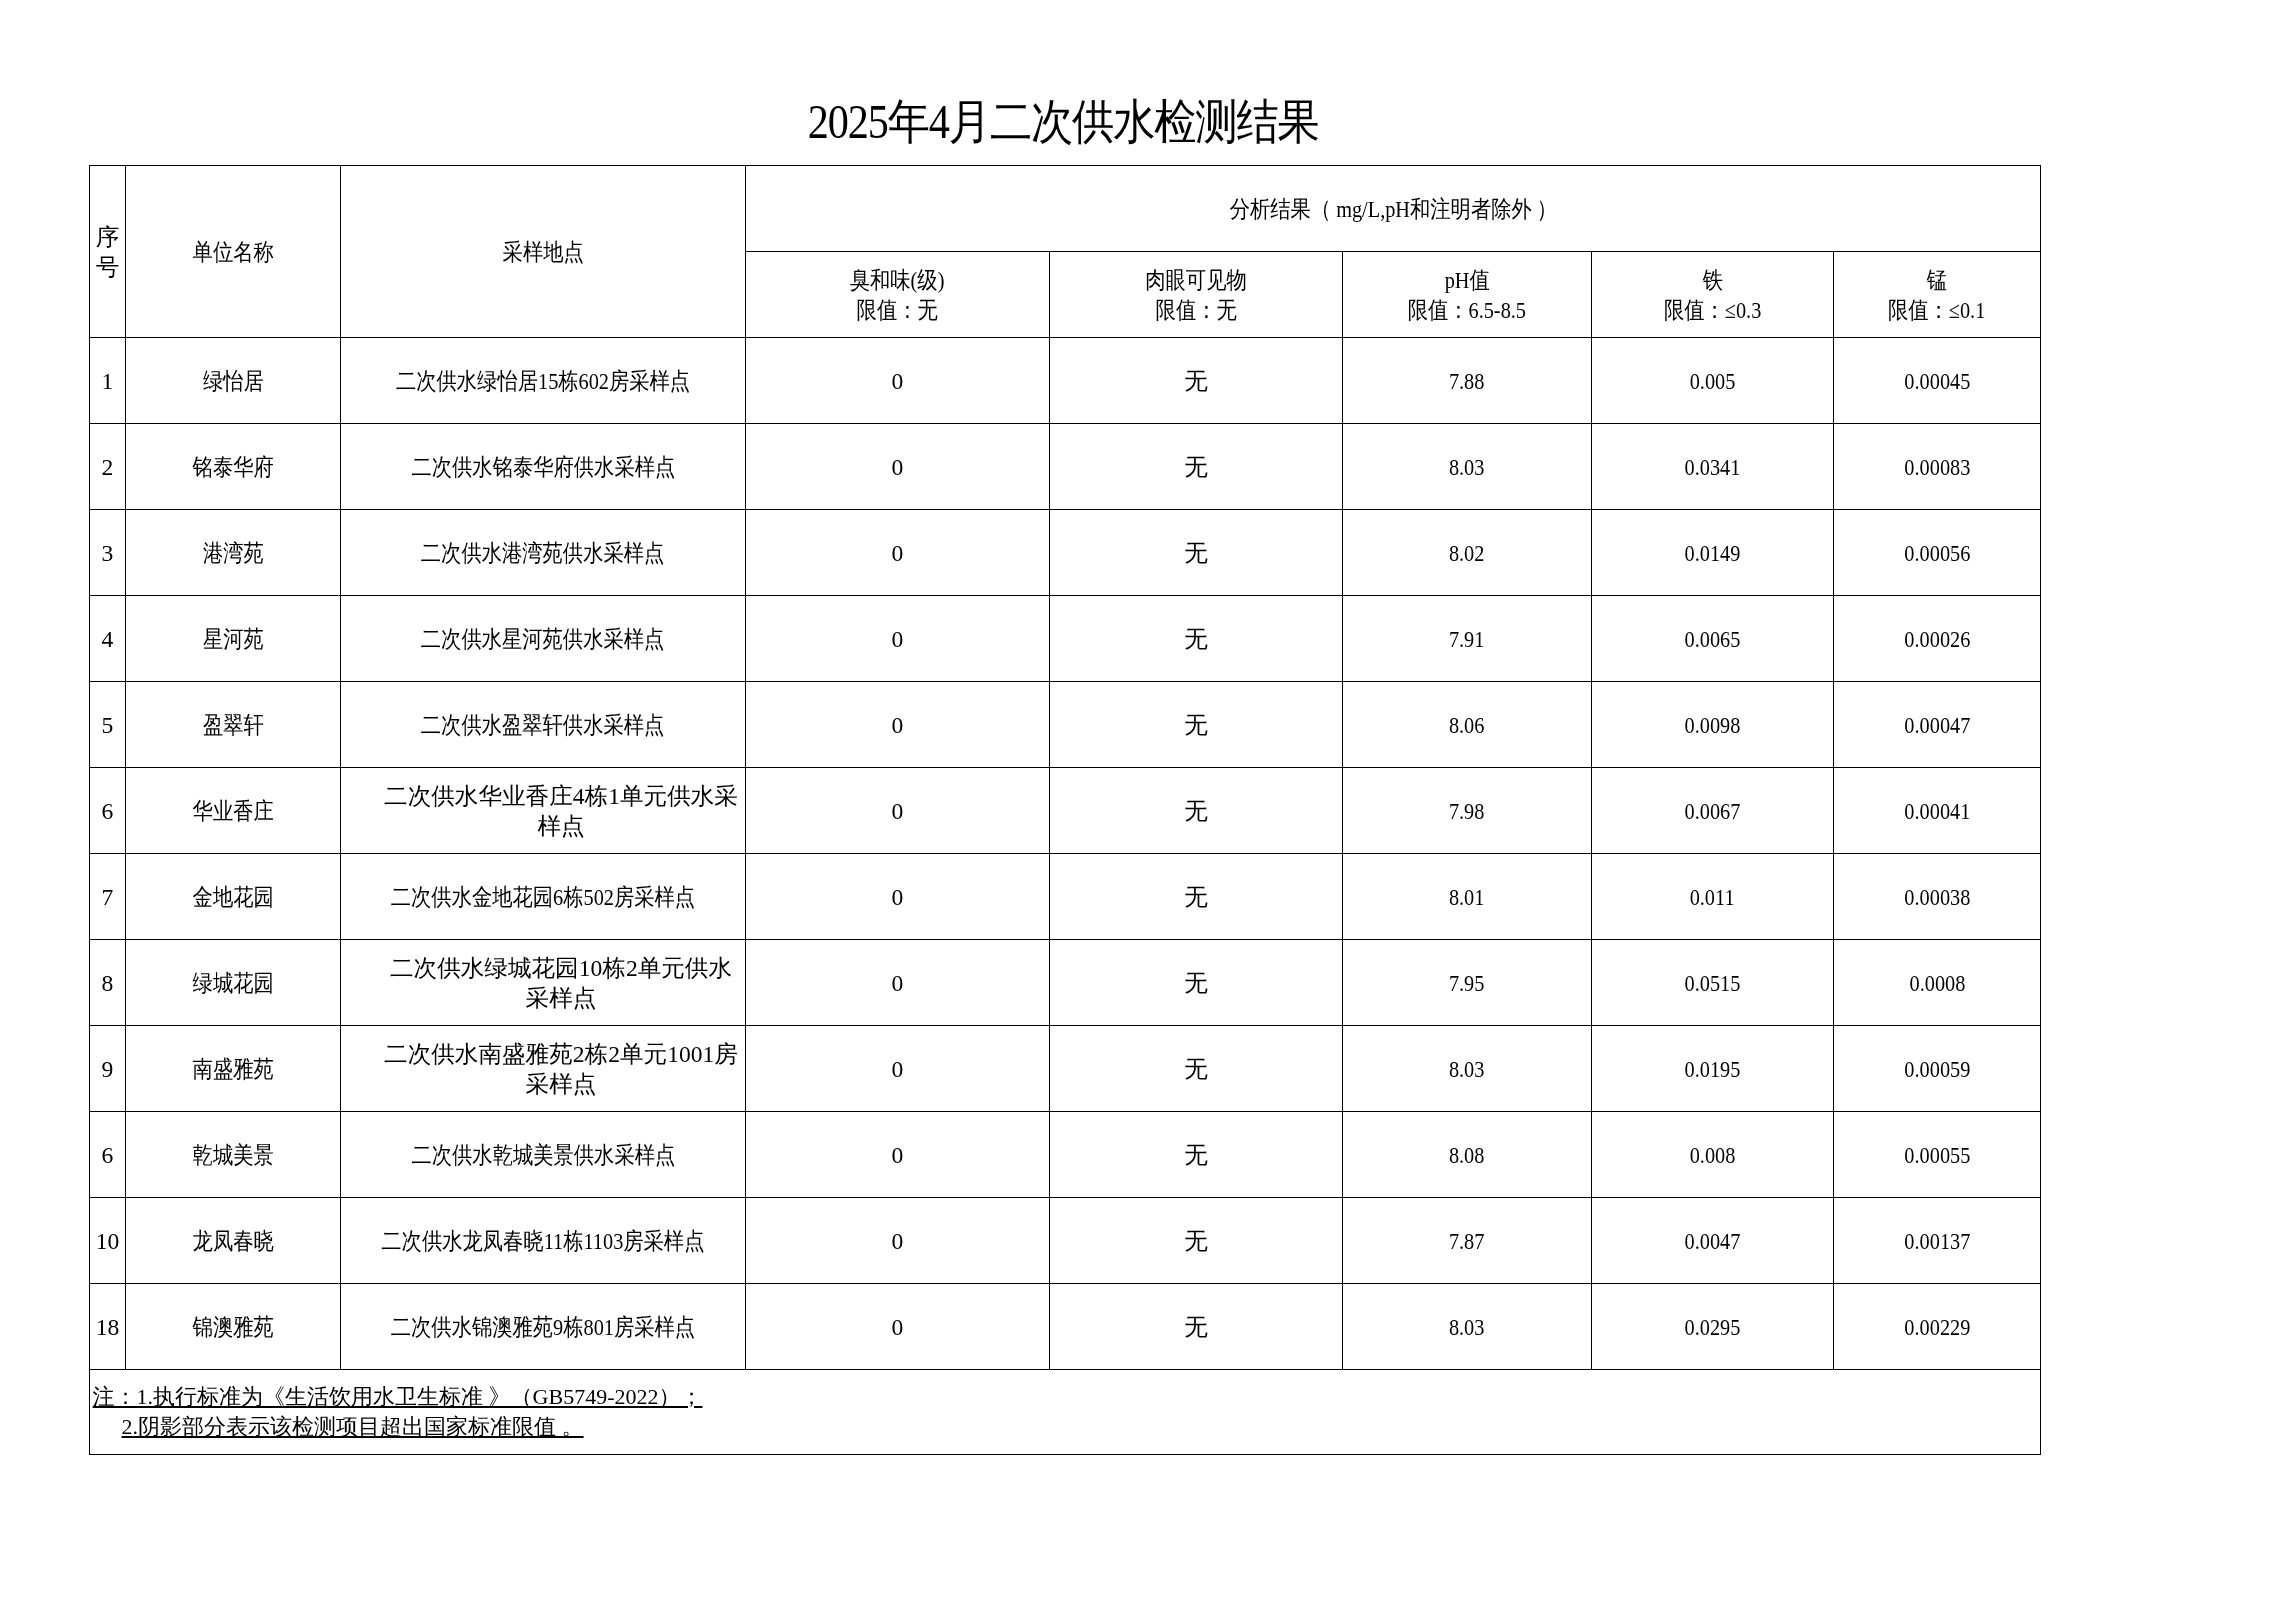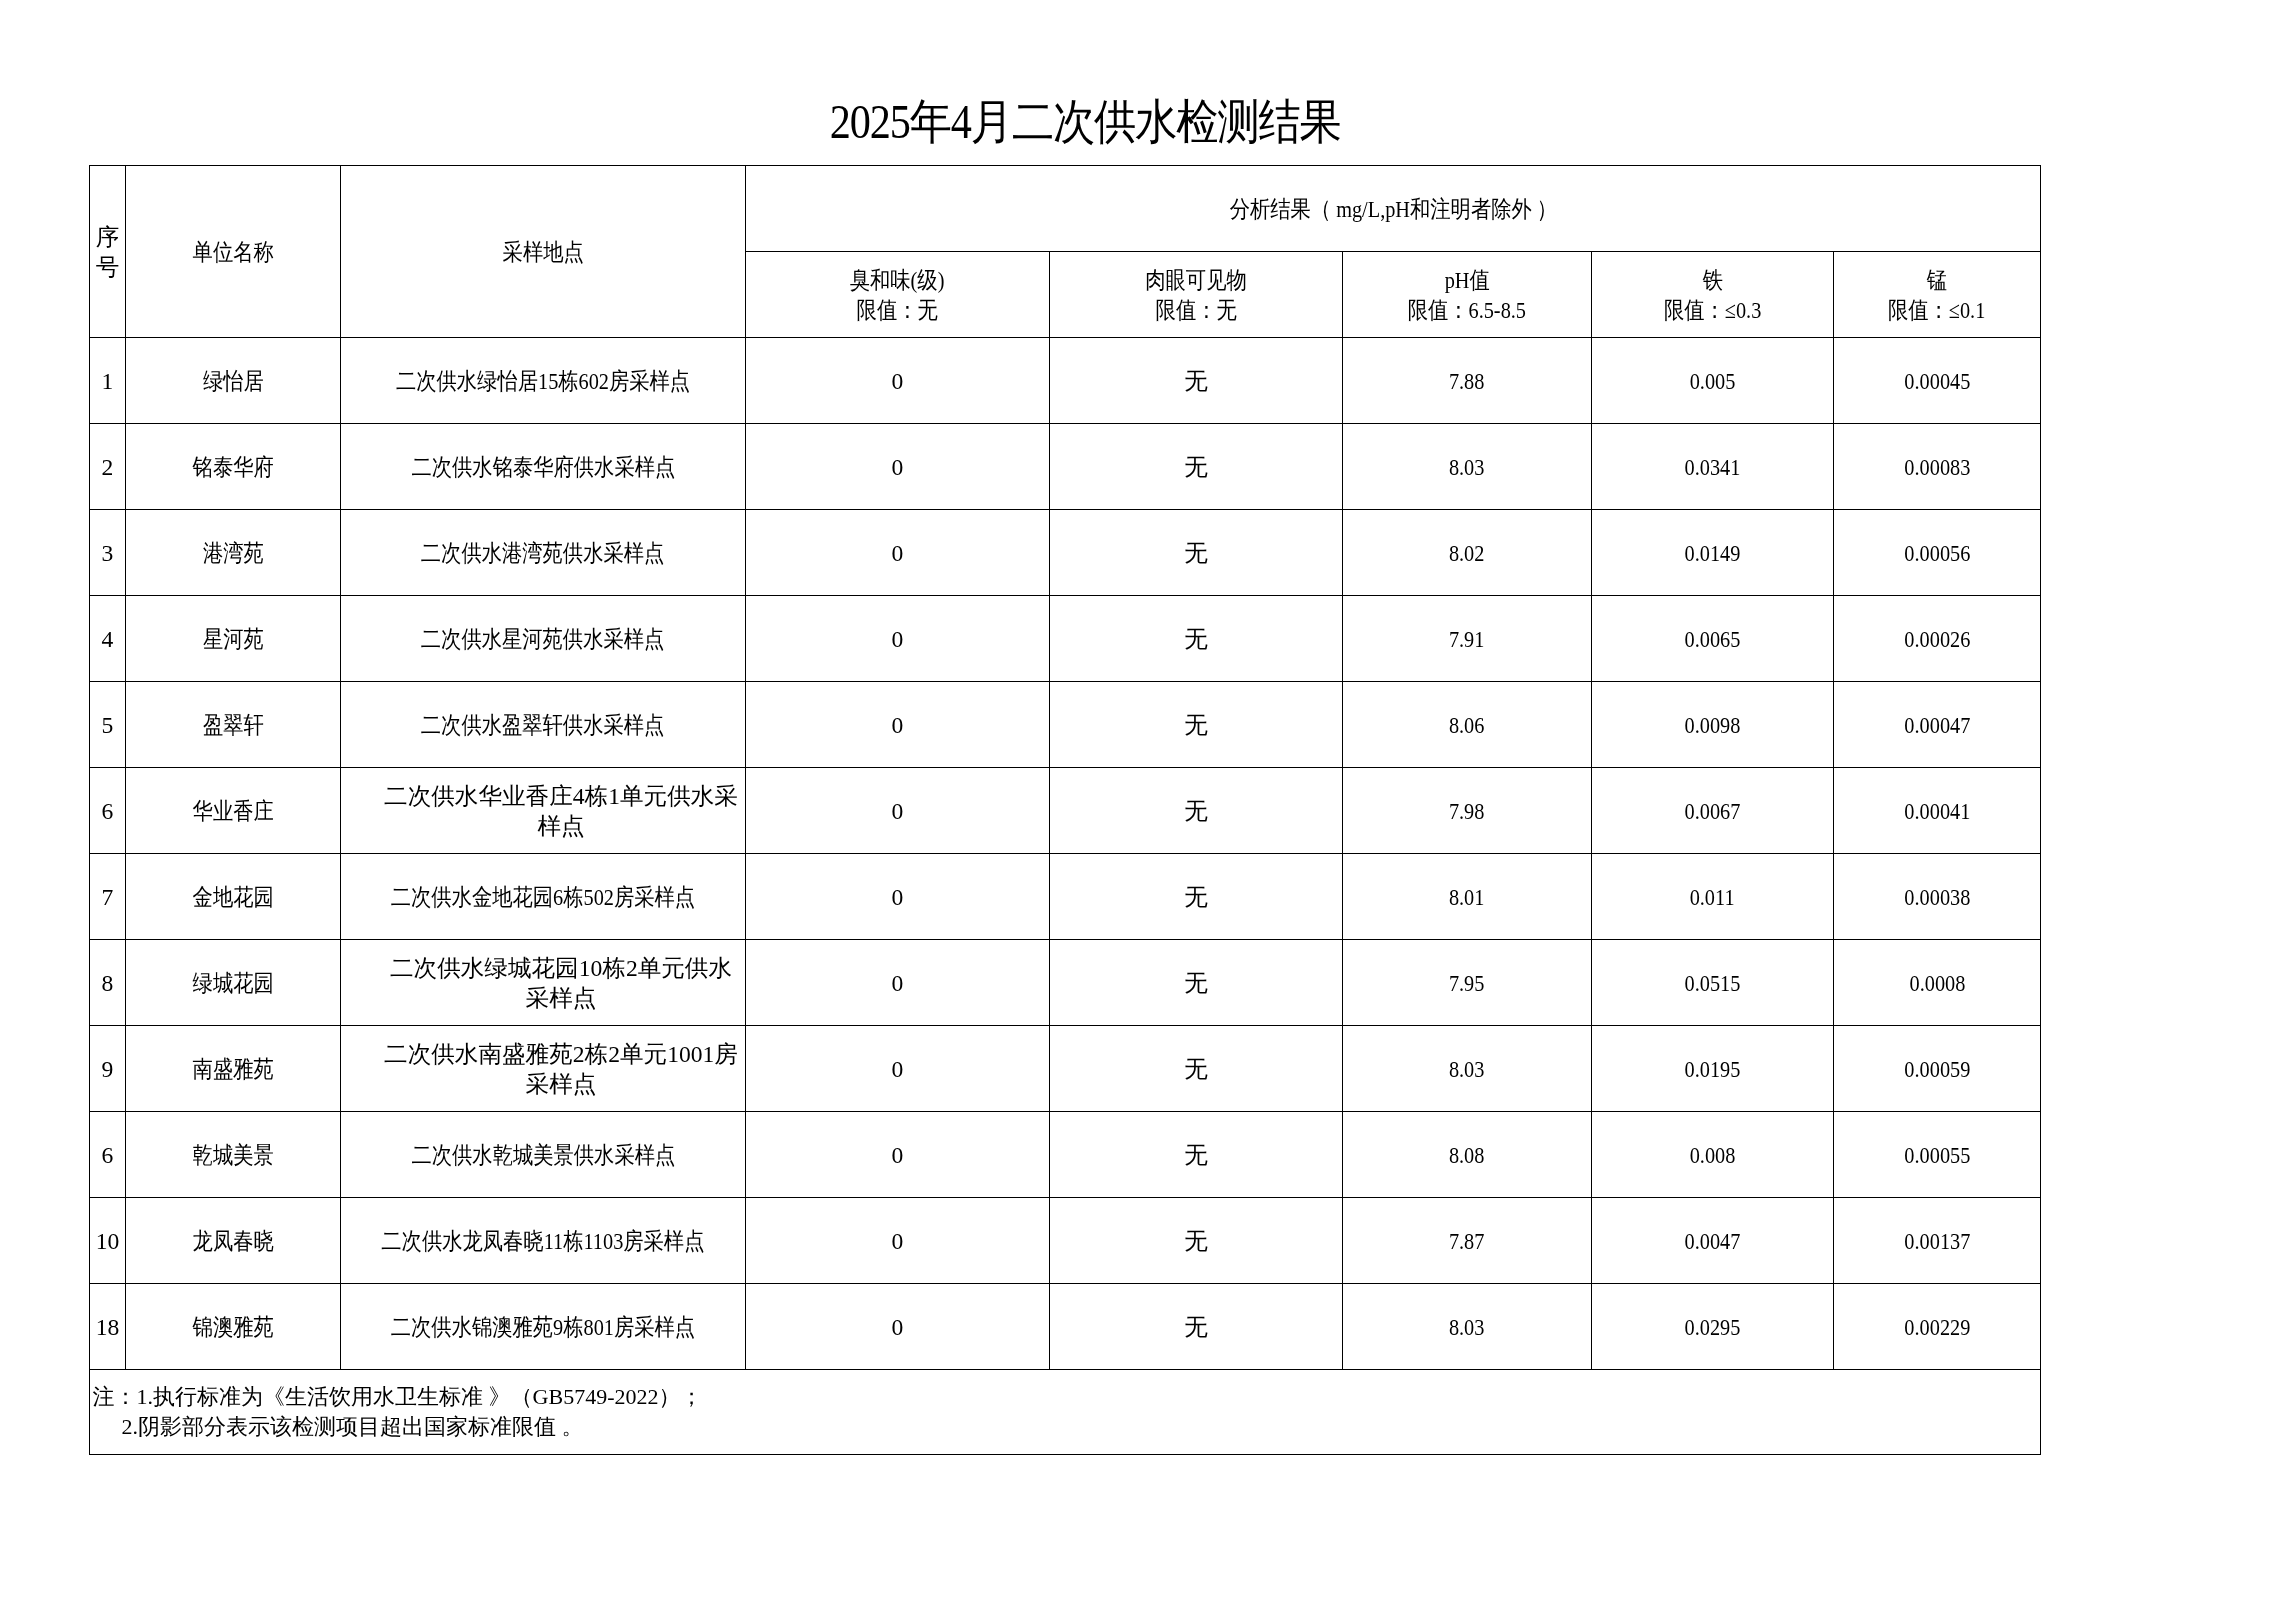--- a/index.html
+++ b/index.html
@@ -1,32 +1,32 @@
 <!DOCTYPE html>
 <html style="font-size:10.5px"><head>
 <meta charset="utf-8">
 <style>
   html, body { margin: 0; padding: 0; background: #ffffff; }
   body { width: 2295px; height: 1615px; position: relative; overflow: hidden;
          font-family: "Liberation Serif", "DejaVu Serif", serif; color: #000; }
   .title { position: absolute; left: 0; width: 2127px; top: 92px; height: 59px;
-           text-align: center; font-size: 48px; line-height: 59px; letter-spacing: -1.3px; padding-left: 22px; }
+           text-align: center; font-size: 48px; line-height: 59px; letter-spacing: -1.3px; }
   .title span { display: inline-block; transform: scaleX(0.88); transform-origin: center; }
   table.grid { position: absolute; left: 89px; top: 165px; border-collapse: collapse;
                table-layout: fixed; width: 1951px; }
   table.grid td, table.grid th { border: 1.3px solid #000; padding: 0; text-align: center;
                vertical-align: middle; font-weight: normal; font-size: 23.6px; line-height: 30px; }
   table.grid tr.row td { height: 85px; }
   table.grid tr.head1 th { height: 85px; }
   table.grid tr.head2 th { height: 85px; }
   .cond { display: inline-block; transform: scaleX(0.86); transform-origin: center; white-space: nowrap; }
   .wrap { display: block; padding: 0 3.9px; margin-left: 36px; }
   .seq { font-size: 23.6px; }
   .seq-head { line-height: 31px; }
-  .notes td { height: 84px; text-align: left !important; vertical-align: middle; padding-left: 2.6px !important; font-size: 22px !important; line-height: 30px !important; }
+  .notes td { height: 84px; text-align: left !important; vertical-align: middle; padding-left: 2.6px !important; font-size: 22px !important; line-height: 30px !important; text-decoration: underline; }
   .notes .line2 { padding-left: 29px; }
 </style>
 </head>
 <body>
 
 <div class="title">
   <span>2025年4月二次供水检测结果</span>
 </div>
 
 <table class="grid">

